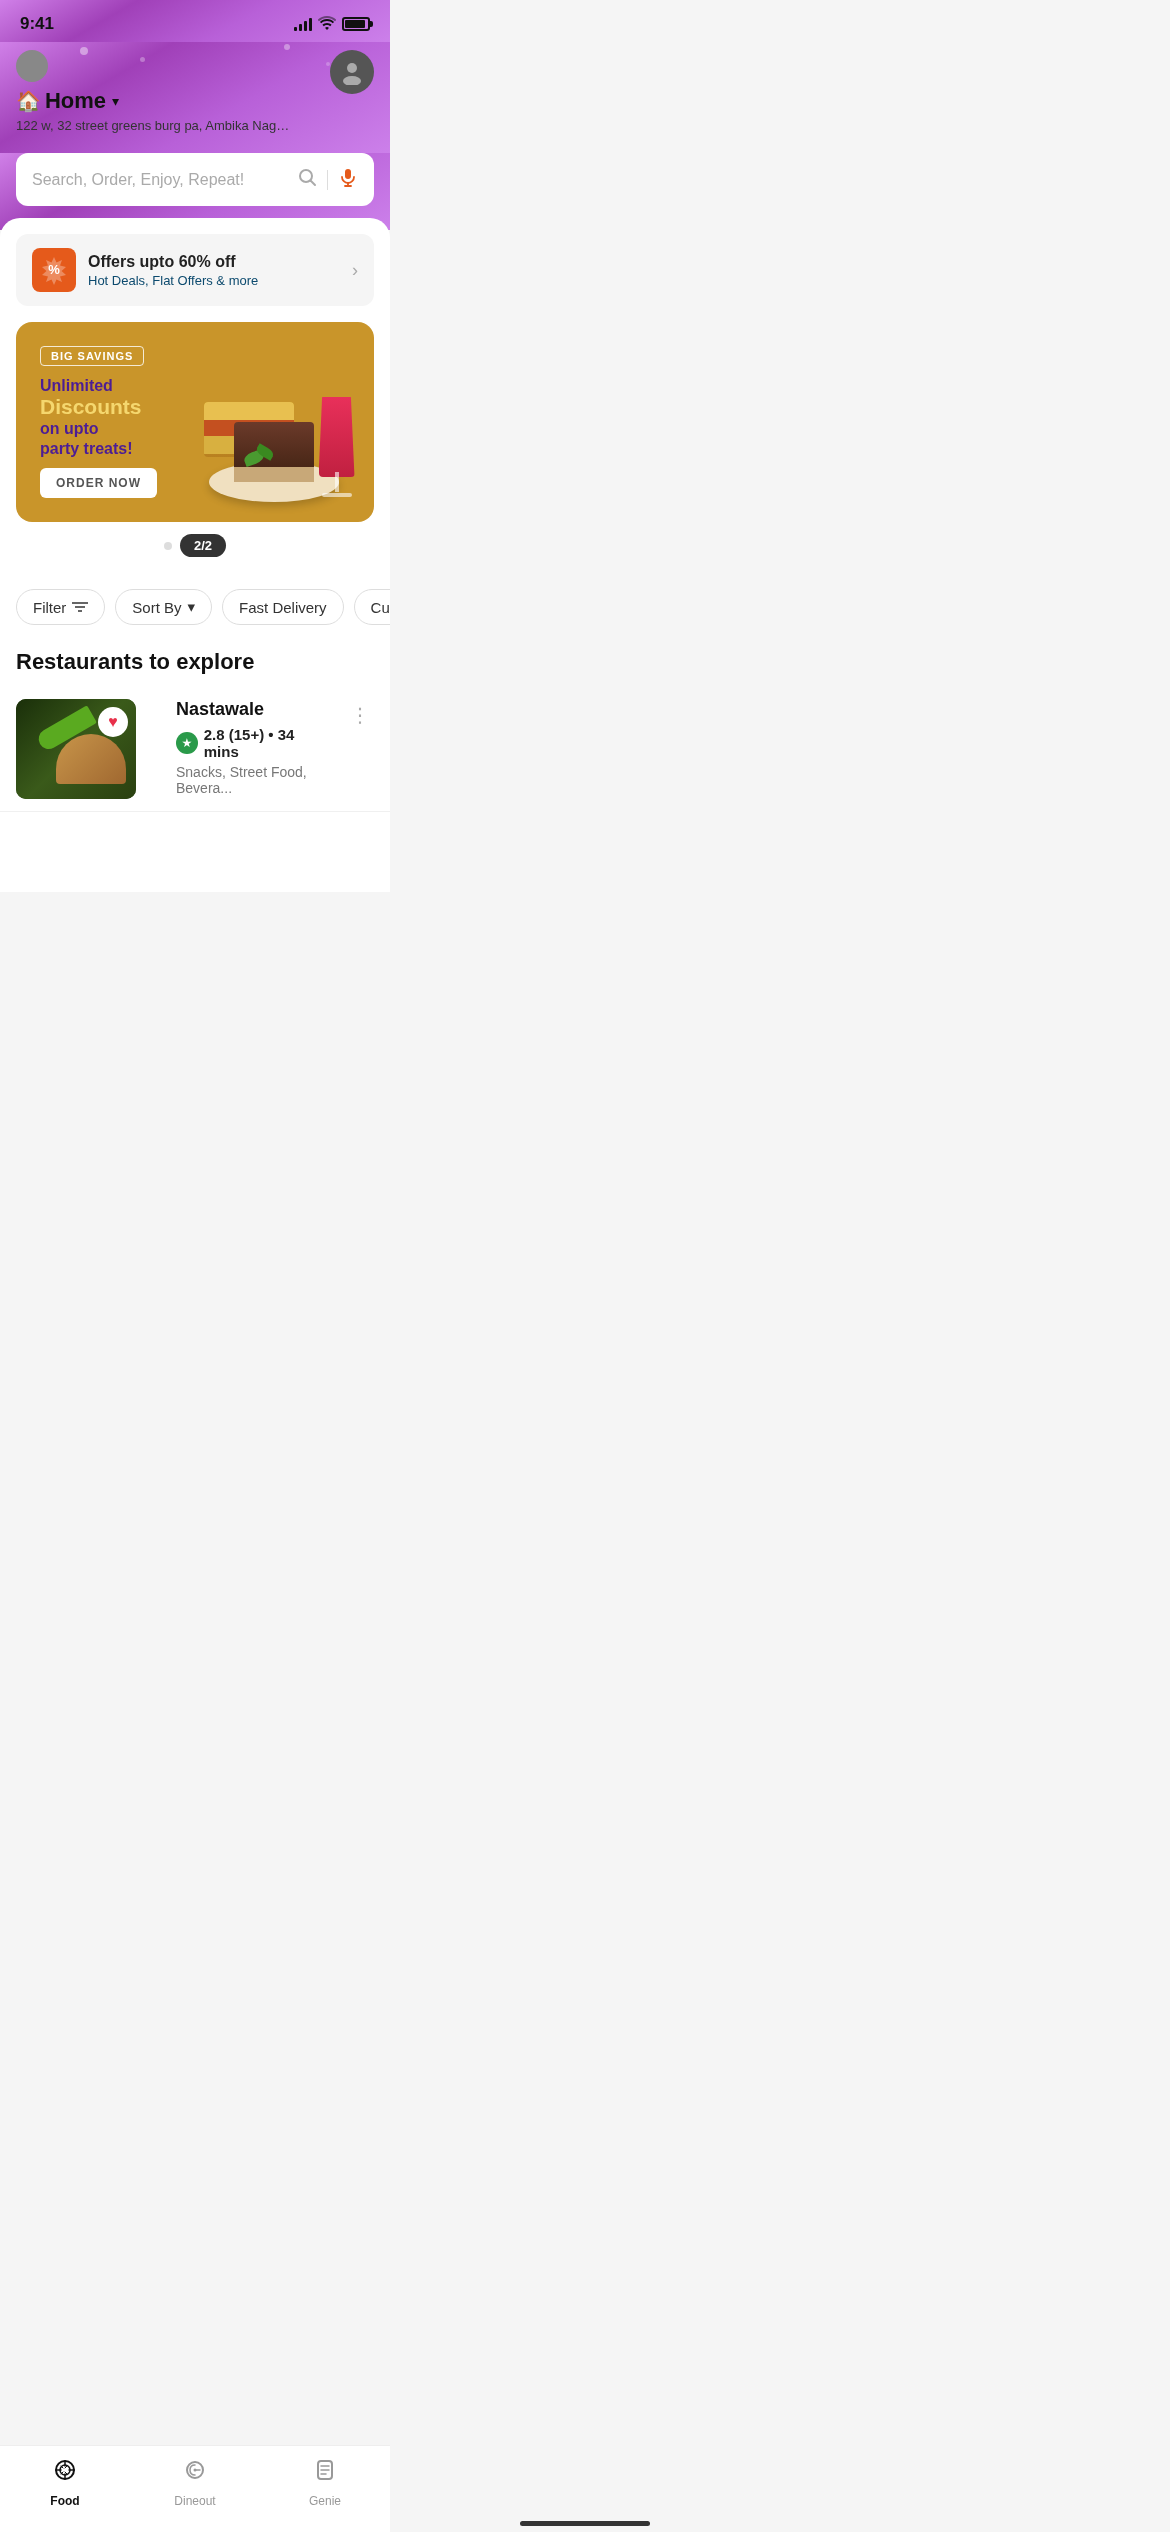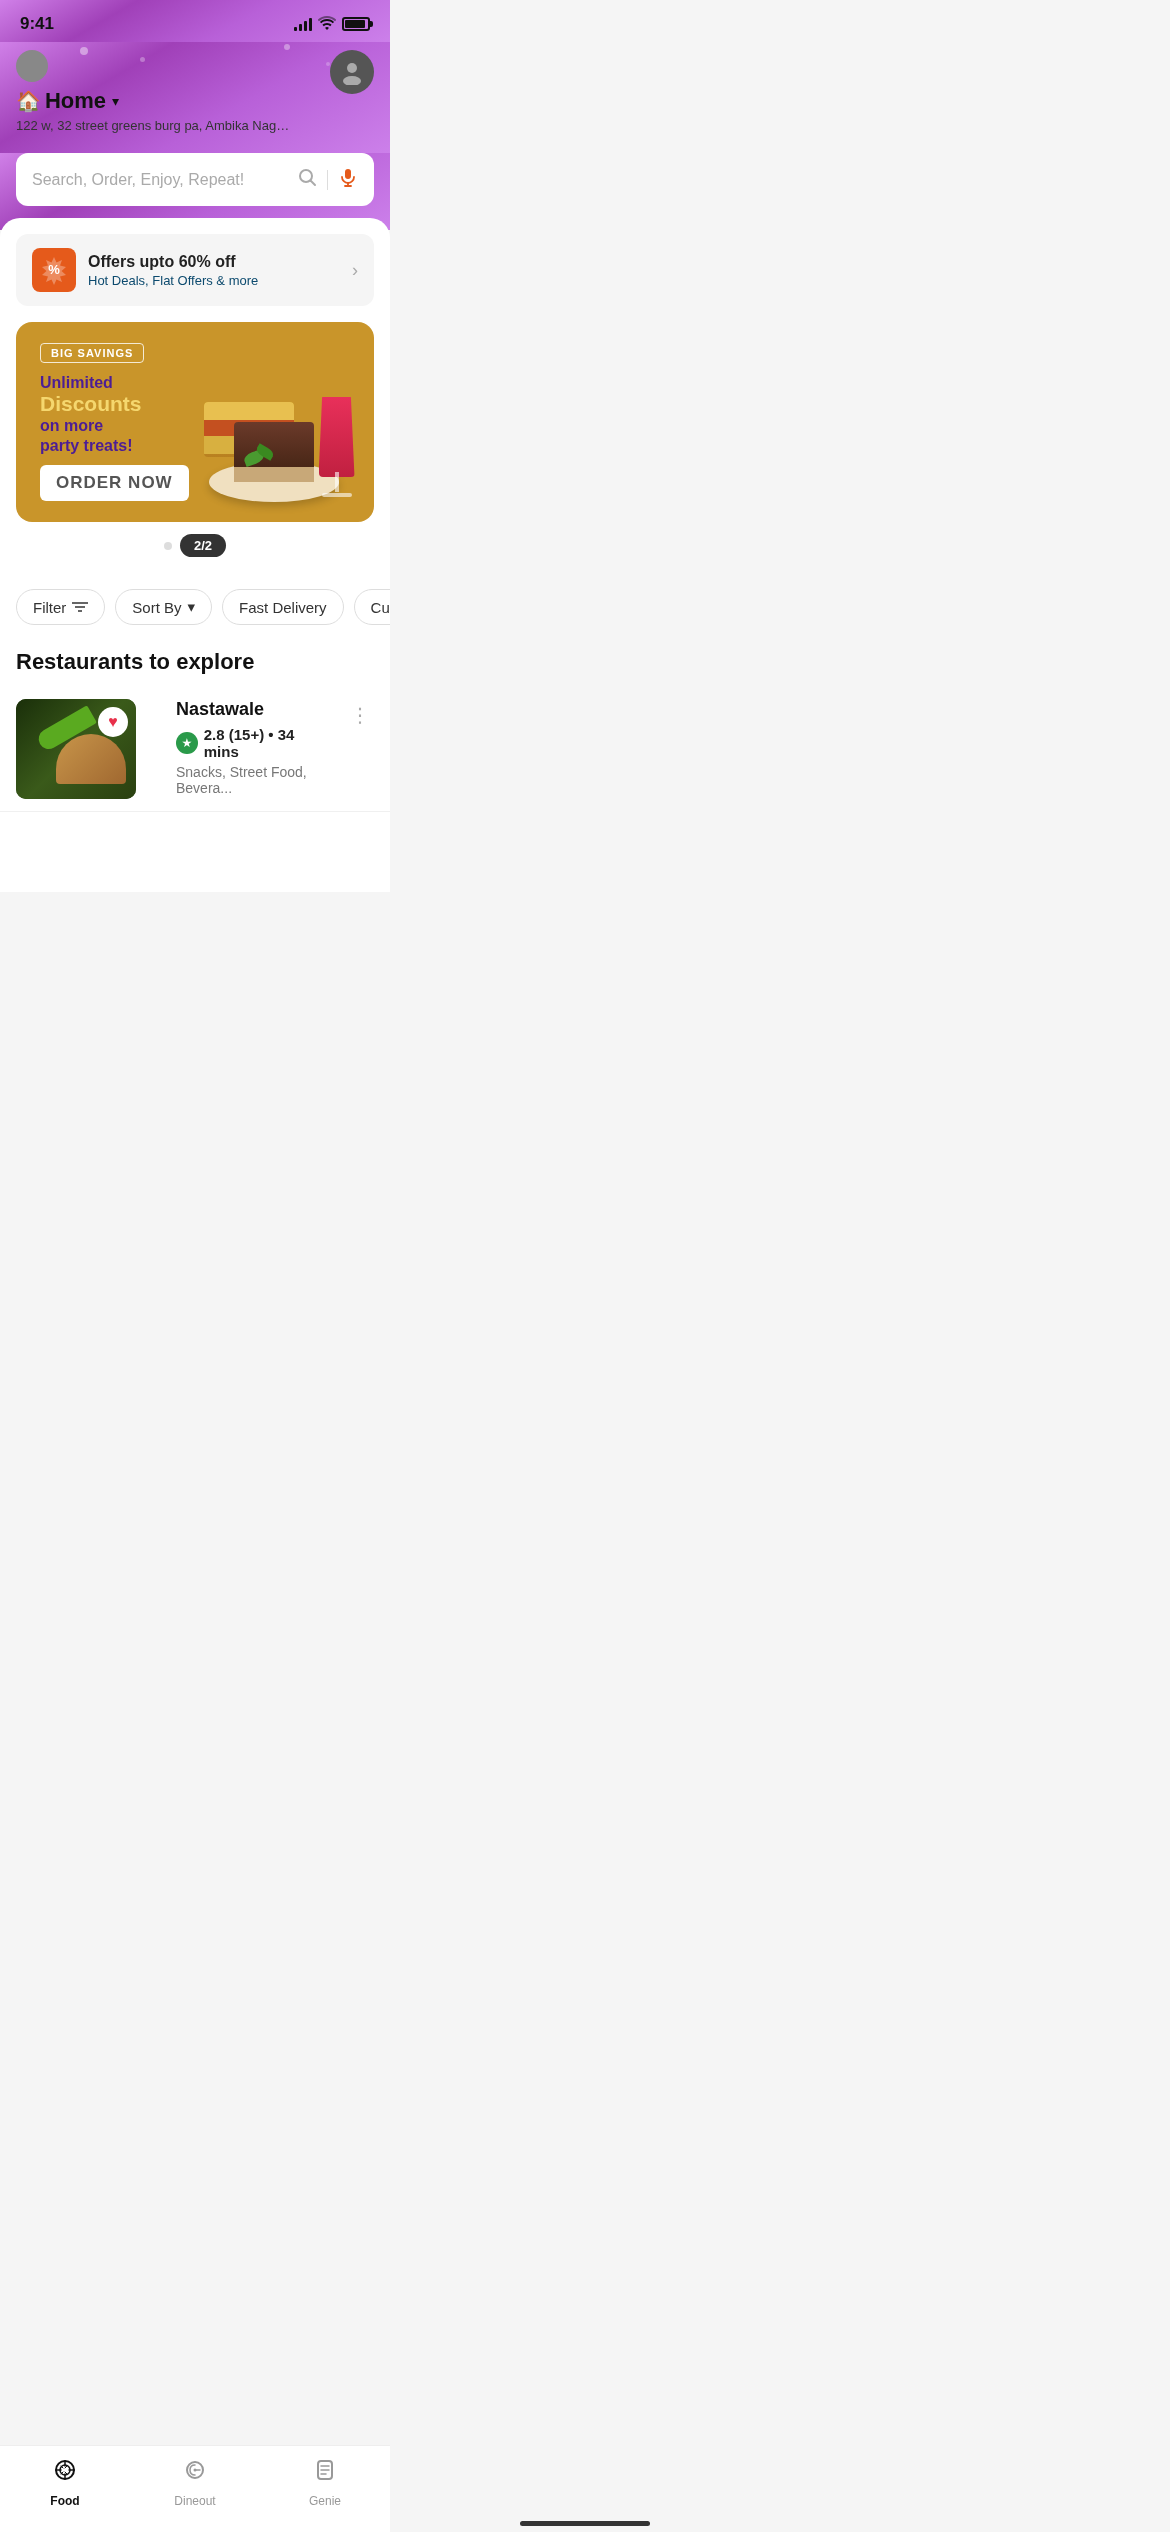--- a/index.html
+++ b/index.html
@@ -257,21 +257,21 @@
     .carousel-highlight {
       font-size: 21px;
       font-weight: 900;
       color: #f5d76e;
     }
     .order-now-btn {
       margin-top: 10px;
       background: white;
       border-radius: 6px;
       padding: 8px 16px;
-      font-size: 17px;
+      font-size: 12px;
       font-weight: 700;
       color: #555;
       letter-spacing: 1px;
       display: inline-block;
     }
     
     .food-plate {
       position: absolute;
       right: 10px;
       bottom: 10px;
@@ -722,21 +722,21 @@
     <span class="offers-chevron">›</span>
   </div>
 
   <div class="carousel-section">
     <div class="carousel-wrapper">
       <div class="carousel-card">
         <div class="carousel-text">
           <div class="big-savings-badge">BIG SAVINGS</div>
           <div class="carousel-headline">Unlimited</div>
           <div class="carousel-highlight">Discounts</div>
-          <div class="carousel-headline">on more</div>
+          <div class="carousel-headline">on upto</div>
           <div class="carousel-headline">party treats!</div>
           <div class="order-now-btn">ORDER NOW</div>
         </div>
 
         <div class="food-plate">
           <div class="plate-shape"></div>
 
           <div class="lasagna-dish">
             <div class="lasagna-layer1"></div>
             <div class="lasagna-layer2"></div>

